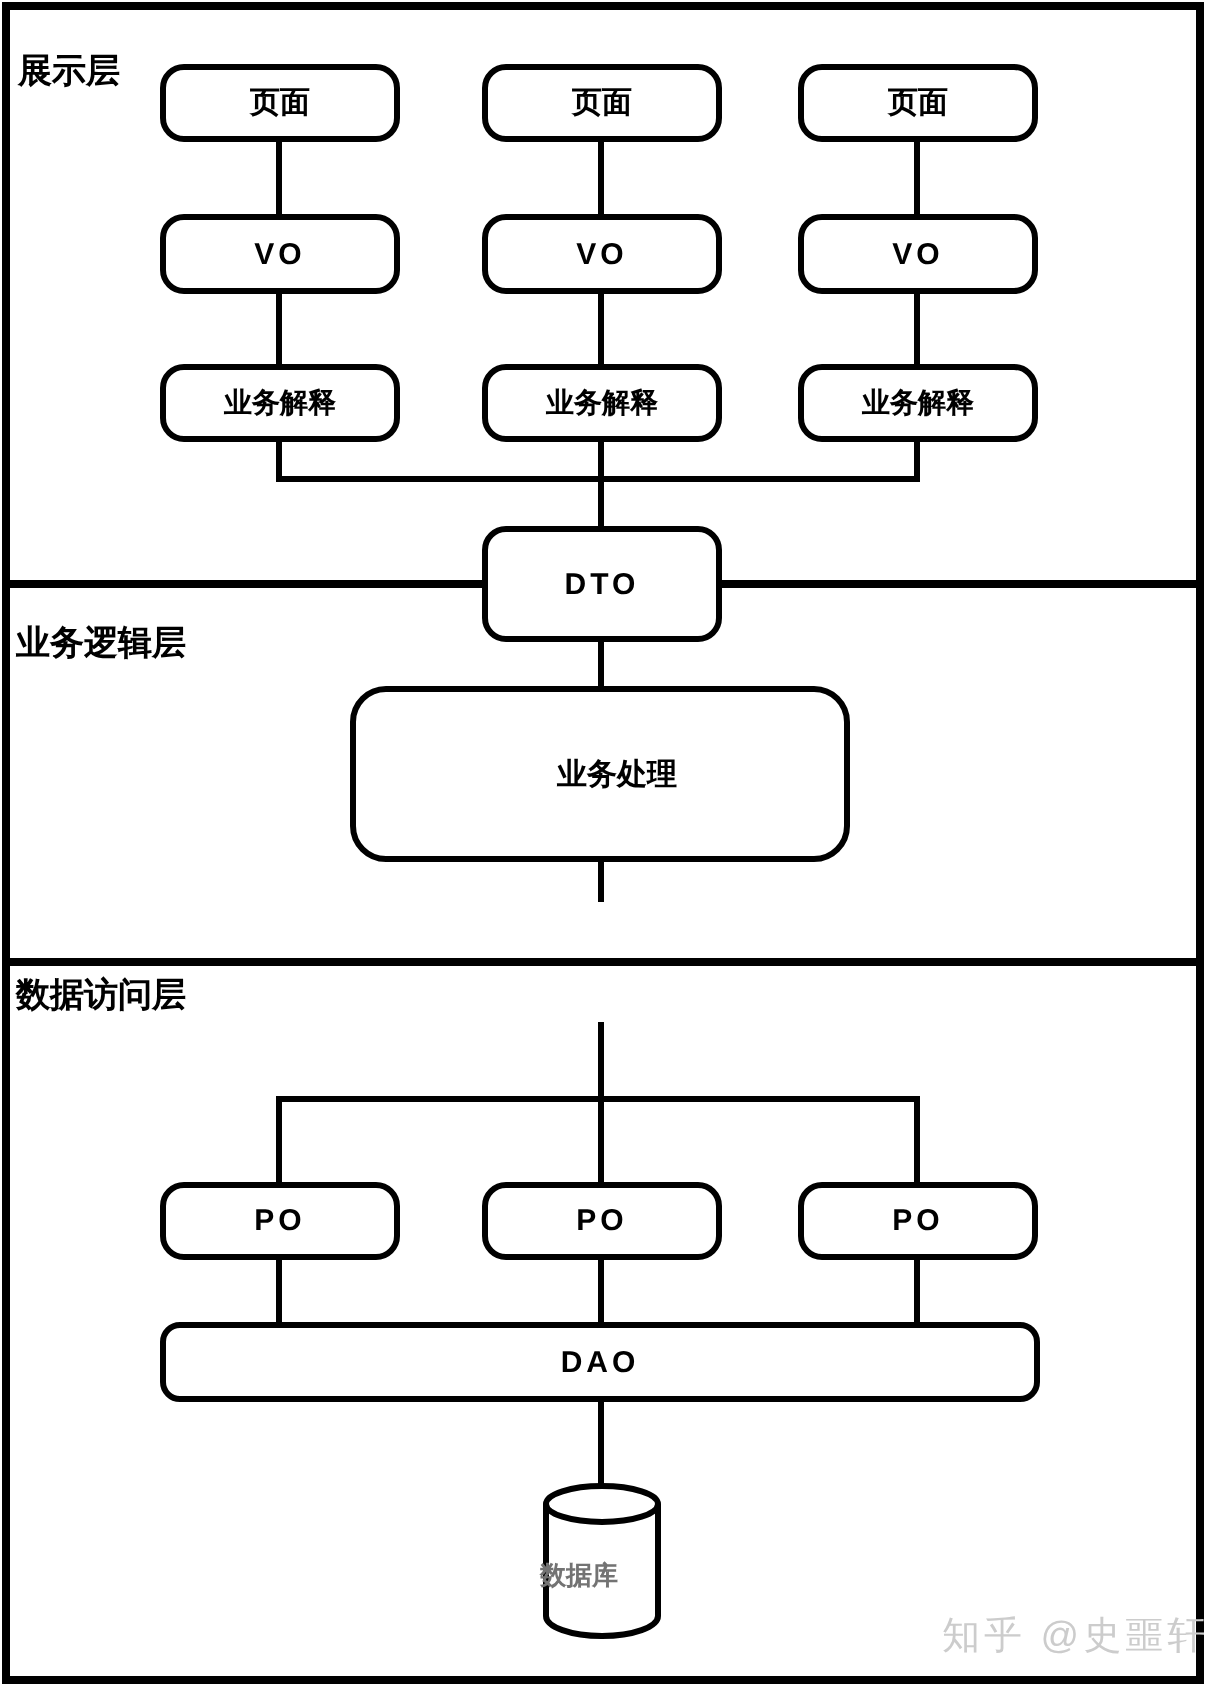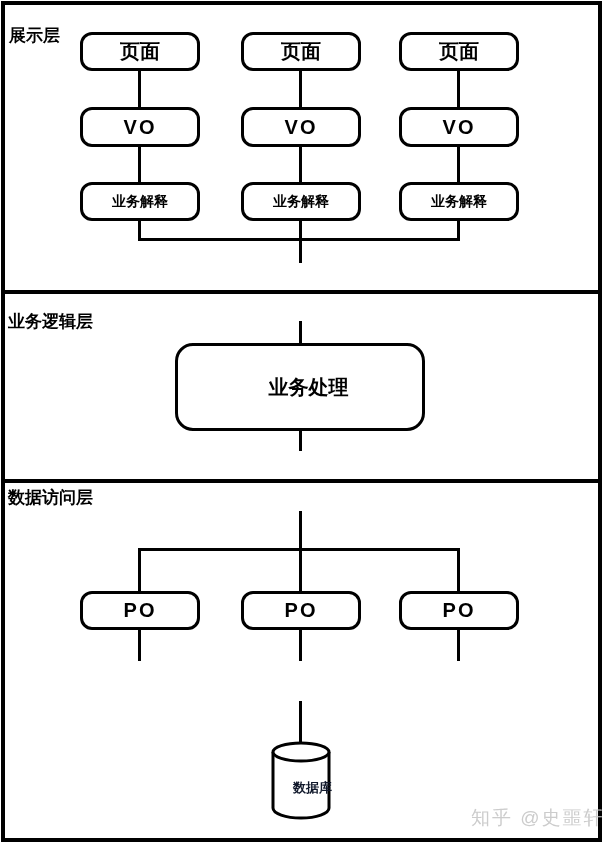--- a/index.html
+++ b/index.html
@@ -8,28 +8,28 @@
     font-family:"Liberation Sans","DejaVu Sans",sans-serif;overflow:hidden;
   }
   .frame{position:absolute;left:1px;top:1px;right:1px;bottom:1px;border:4px solid #000;z-index:0;}
   .divider{position:absolute;left:1px;right:1px;height:4px;background:#000;z-index:1;}
   .section-label{position:absolute;font-size:17px;font-weight:700;color:#000;z-index:3;white-space:nowrap;}
   .vline{position:absolute;width:3px;background:#000;z-index:1;}
   .hline{position:absolute;height:3px;background:#000;z-index:1;}
   .node{
     position:absolute;background:#fff;border:3px solid #000;border-radius:12px;
     display:flex;align-items:center;justify-content:center;
-    font-size:20px;font-weight:600;color:#000;z-index:2;box-sizing:border-box;
+    font-size:15px;font-weight:600;color:#000;z-index:2;box-sizing:border-box;
     white-space:nowrap;
   }
   .node.big{border-radius:18px;padding-left:17px;}
   .acr{letter-spacing:2px;}
   .cyl{position:absolute;z-index:2;}
   .cyl-label{
-    position:absolute;z-index:3;text-align:right;font-size:13px;font-weight:600;color:#0f172a;
+    position:absolute;z-index:3;text-align:left;font-size:13px;font-weight:600;color:#737373;
   }
   .watermark{position:absolute;z-index:4;font-size:19px;letter-spacing:2px;white-space:nowrap;}
 </style>
 </head>
 <body>
 
 <div class="canvas">
 
   <div class="frame"></div>
   <div class="divider" style="top:290px;"></div>
@@ -67,25 +67,27 @@
   <div class="node" style="left:399px;top:32px;width:120px;height:39px;">页面</div>
 
   <div class="node acr" style="left:80px;top:107px;width:120px;height:40px;">VO</div>
   <div class="node acr" style="left:241px;top:107px;width:120px;height:40px;">VO</div>
   <div class="node acr" style="left:399px;top:107px;width:120px;height:40px;">VO</div>
 
   <div class="node" style="left:80px;top:182px;width:120px;height:39px;font-size:14px;">业务解释</div>
   <div class="node" style="left:241px;top:182px;width:120px;height:39px;font-size:14px;">业务解释</div>
   <div class="node" style="left:399px;top:182px;width:120px;height:39px;font-size:14px;">业务解释</div>
 
+  <div class="node acr" style="left:241px;top:263px;width:120px;height:58px;">DTO</div>
   <div class="node big" style="left:175px;top:343px;width:250px;height:88px;">业务处理</div>
 
   <div class="node acr" style="left:80px;top:591px;width:120px;height:39px;">PO</div>
   <div class="node acr" style="left:241px;top:591px;width:120px;height:39px;">PO</div>
   <div class="node acr" style="left:399px;top:591px;width:120px;height:39px;">PO</div>
+  <div class="node acr" style="left:80px;top:661px;width:440px;height:40px;border-radius:10px;">DAO</div>
 
   <svg class="cyl" style="left:270px;top:741px;" width="62" height="80" viewBox="0 0 62 80">
     <path d="M 3 11 L 3 67 A 28 10 0 0 0 59 67 L 59 11" fill="#ffffff" stroke="#000000" stroke-width="3"></path>
     <ellipse cx="31" cy="11" rx="28" ry="9" fill="#ffffff" stroke="#000000" stroke-width="3"></ellipse>
   </svg>
   <div class="cyl-label" style="left:270px;top:779px;width:62px;">数据库</div>
 
   <div class="watermark" style="left: 471px; top: 805px; color: rgb(204, 204, 204);">知乎 @史噩轩</div>
 
 </div>

